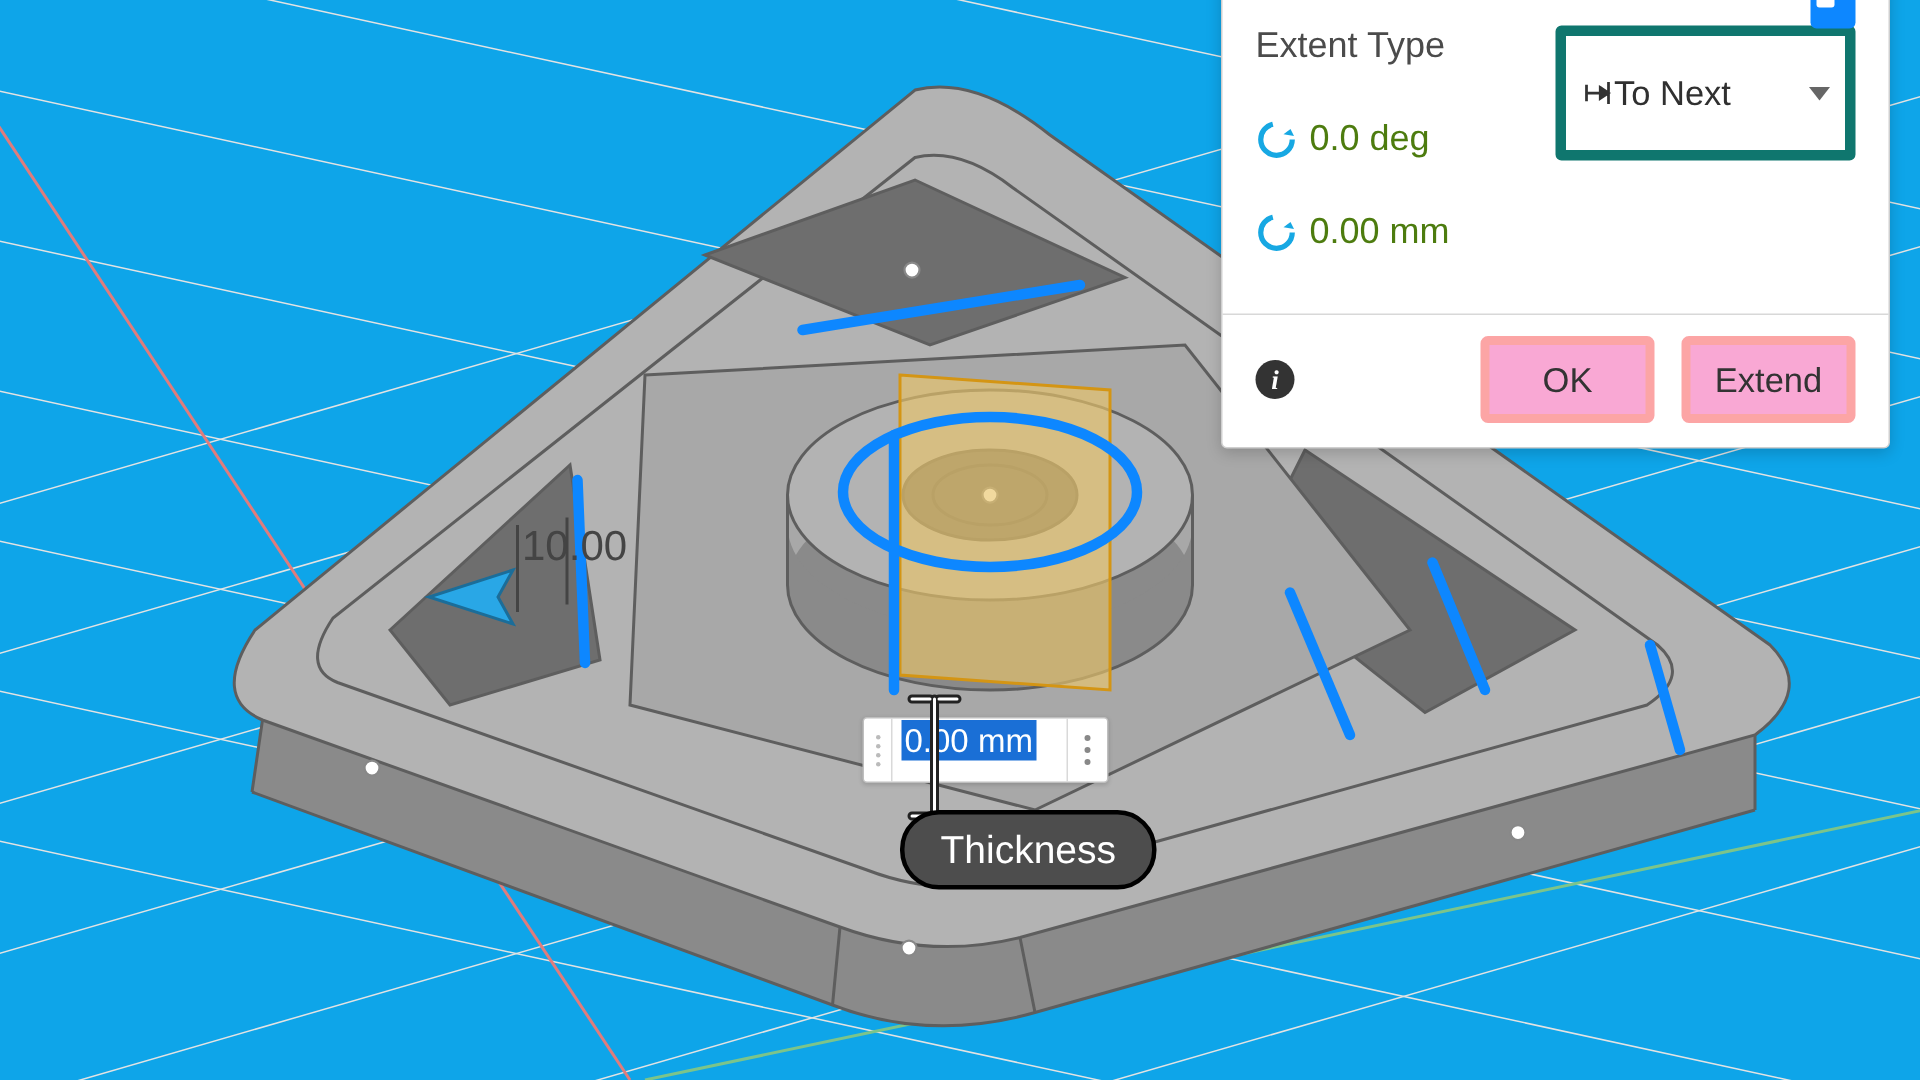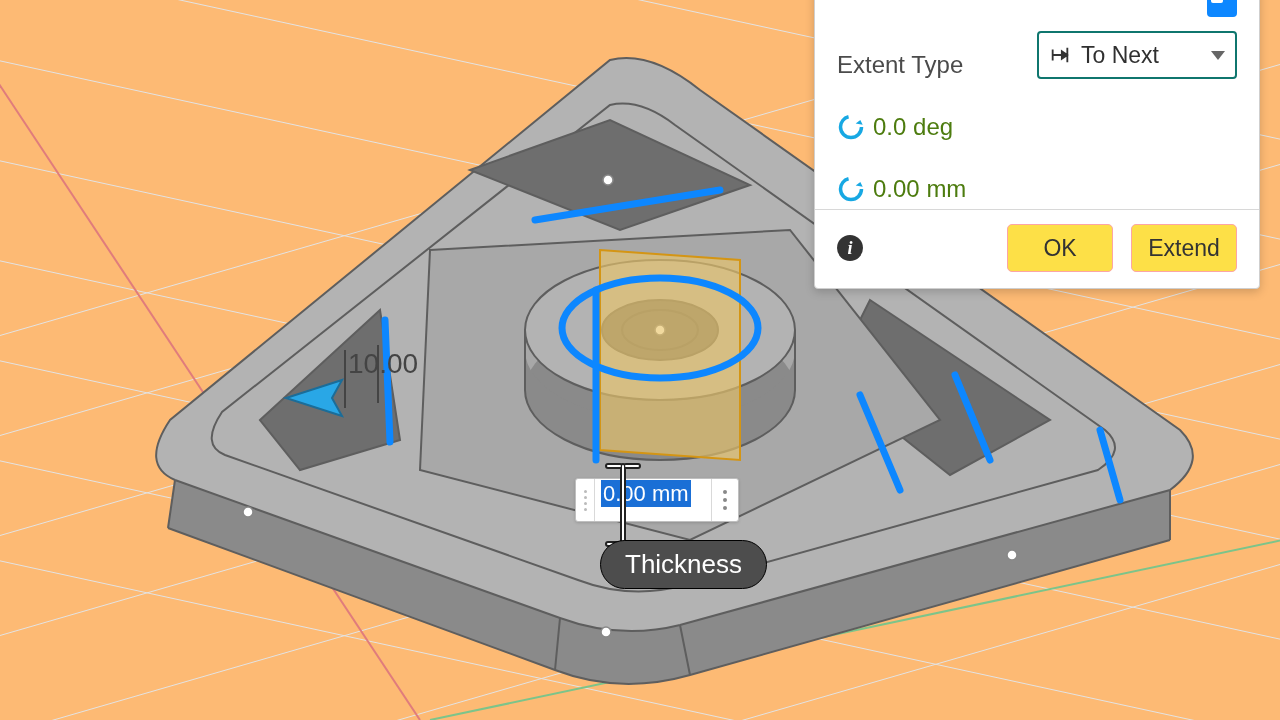--- a/index.html
+++ b/index.html
@@ -1,17 +1,17 @@
 <!DOCTYPE html>
 <html><head>
 <meta charset="utf-8">
 <style>
   html,body{margin:0;padding:0;width:1280px;height:720px;overflow:hidden;font-family:Arial,Helvetica,sans-serif;background:#fff;}
   
-  .canvas{position:absolute;inset:0;background:#fdba74;}
+  .canvas{position:absolute;inset:0;background:#0ea5e9;}
   .gridlines{position:absolute;inset:0;pointer-events:none;}
   .gridlines line.minor{stroke:#e3e3e3;stroke-width:1;}
   .gridlines line.axis-red{stroke:#e07c7c;stroke-width:2;}
   .gridlines line.axis-green{stroke:#7cc48a;stroke-width:2;}
   
   .model{position:absolute;inset:0;pointer-events:none;}
   .model path{fill:#9a9a9a;}
   .model .top{fill:#b3b3b3;}
   .model .side{fill:#8a8a8a;}
   .model .edge{fill:none;stroke:#5e5e5e;stroke-width:2;}
@@ -26,45 +26,45 @@
   
   .dim-input-wrap{position:absolute;left:575px;top:478px;display:flex;align-items:center;
     background:#fff;border:1px solid #bfbfbf;border-radius:3px;box-shadow:0 1px 3px rgba(0,0,0,.15);}
   .dim-grip{width:18px;height:42px;display:flex;flex-direction:column;justify-content:center;align-items:center;gap:3px;border-right:1px solid #d9d9d9;}
   .dim-grip span{width:3px;height:3px;background:#bbb;border-radius:50%;}
   .dim-input{border:none;outline:none;width:104px;height:38px;font:22px Arial;padding:0 6px;}
   .dim-input .sel{background:#1a6fd6;color:#fff;padding:1px 2px;}
   .dim-menu{width:26px;height:42px;display:flex;flex-direction:column;justify-content:center;align-items:center;gap:4px;border-left:1px solid #d9d9d9;}
   .dim-menu span{width:4px;height:4px;background:#888;border-radius:50%;}
   .tooltip{position:absolute;left:600px;top:540px;background:#4d4d4d;color:#fff;
-    font:26px Arial;padding:8px 24px;border-radius:26px;border:1px solid #000000;}
+    font:26px Arial;padding:8px 24px;border-radius:26px;border:3px solid #000000;}
   
   .text-cursor{position:absolute;left:602px;top:462px;pointer-events:none;}
   .text-cursor svg{display:block;}
   
   .panel{position:absolute;top:-12px;right:20px;width:444px;background:#fff;border:1px solid #cfcfcf;
     border-radius:4px;box-shadow:0 3px 10px rgba(0,0,0,.18);padding:0 0 12px 0;}
-  .row{display:flex;align-items:flex-end;height:62px;padding:0 22px;}
+  .row{display:flex;align-items:flex-start;height:62px;padding:0 22px;}
   .row .lbl{flex:0 0 200px;font:24px Arial;color:#4b4b4b;}
   .row .ctrl{flex:1;display:flex;align-items:center;}
-  .dropdown{display:flex;align-items:center;height:44px;border:2px solid #0f766e;border-radius:4px;width:100%;padding:0 10px;gap:10px;}
+  .dropdown{display:flex;align-items:center;height:44px;border:7px solid #0f766e;border-radius:4px;width:100%;padding:16px 10px;gap:0;}
   .drop-ico{width:22px;height:22px;}
   .drop-text{font:23px Arial;color:#303030;flex:1;}
   .drop-caret{width:0;height:0;border-left:7px solid transparent;border-right:7px solid transparent;border-top:9px solid #666;}
   .flip-ico svg,.spin-ico svg,.drop-ico svg{display:block;}
   .val-text{font:24px Arial;color:#4d7c0f;margin-left:8px;}
   .checkbox{width:26px;height:26px;border:2px solid #555;border-radius:5px;display:flex;align-items:center;justify-content:center;}
   .checkbox svg{width:18px;height:18px;}
   .toggle-square{width:30px;height:30px;background:#0d87ff;border-radius:4px;position:relative;}
   .toggle-square::after{content:"";position:absolute;width:12px;height:12px;border-radius:2px;background:#fff;left:4px;top:4px;}
   .panel-footer{display:flex;justify-content:flex-end;align-items:center;gap:18px;
     border-top:1px solid #d8d8d8;padding:14px 22px 4px 22px;margin-top:6px;}
   .info-ico{margin-right:auto;width:26px;height:26px;border-radius:50%;background:#333;color:#fff;
     display:flex;align-items:center;justify-content:center;font:italic bold 18px Georgia;}
-  .btn{min-width:104px;height:46px;border:1px solid #fca5a5;border-radius:5px;background:#fde047;
+  .btn{min-width:104px;height:46px;border:6px solid #fca5a5;border-radius:5px;background:#f9a8d4;
     font:23px Arial;color:#333;display:flex;align-items:center;justify-content:center;cursor:pointer;}
 </style>
 </head>
 <body>
 
 <div class="canvas">
   <svg class="gridlines" width="1280" height="720">
 
     <g>
 

